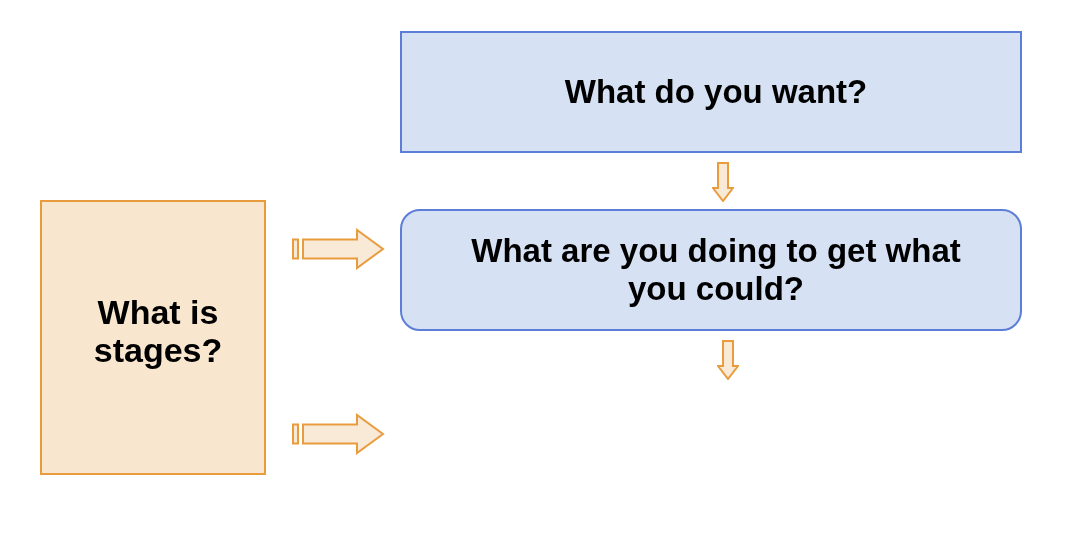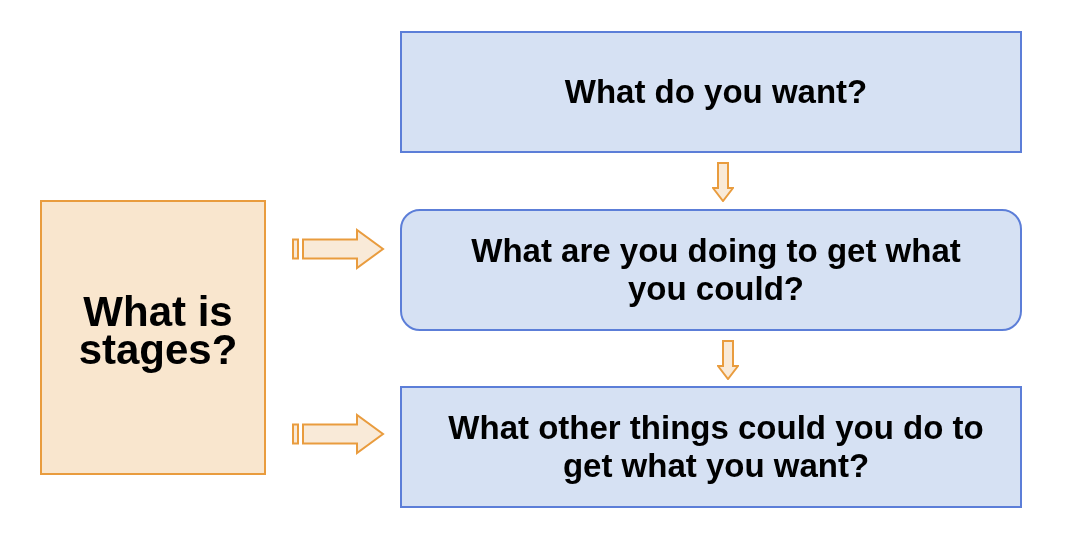--- a/index.html
+++ b/index.html
@@ -27,21 +27,21 @@
     font-weight: bold;
     padding-left: 10px;
   }
   .side-box {
     left: 40px;
     top: 200px;
     width: 226px;
     height: 275px;
     background: var(--orange-fill);
     border: 2px solid var(--orange-border);
-    font-size: 42px;
+    font-size: 34px;
     line-height: 38px;
     padding-bottom: 14px;
   }
   .flow-box {
     left: 400px;
     width: 622px;
     height: 122px;
     background: var(--blue-fill);
     border: 2px solid var(--blue-border);
     font-size: 33px;
@@ -71,24 +71,20 @@
 
   <div class="box flow-box flow-box-1">
     <div>What do you want?</div>
   </div>
 
   <div class="box flow-box flow-box-2">
     <div>What are you doing to get what</div>
     <div>you could?</div>
   </div>
 
-  <div class="box flow-box flow-box-3">
-    <div>What other things could you do to</div>
-    <div>get what you want?</div>
-  </div>
 
   <div class="arrow v-arrow-1">
     <svg width="22" height="40" viewBox="0 0 22 40">
       <path d="M6 1 H16 V26 H21 L11 39 L1 26 H6 Z" style="fill:var(--arrow-fill);stroke:var(--orange-border);stroke-width:2;"></path>
     </svg>
   </div>
 
   <div class="arrow v-arrow-2">
     <svg width="22" height="40" viewBox="0 0 22 40">
       <path d="M6 1 H16 V26 H21 L11 39 L1 26 H6 Z" style="fill:var(--arrow-fill);stroke:var(--orange-border);stroke-width:2;"></path>

